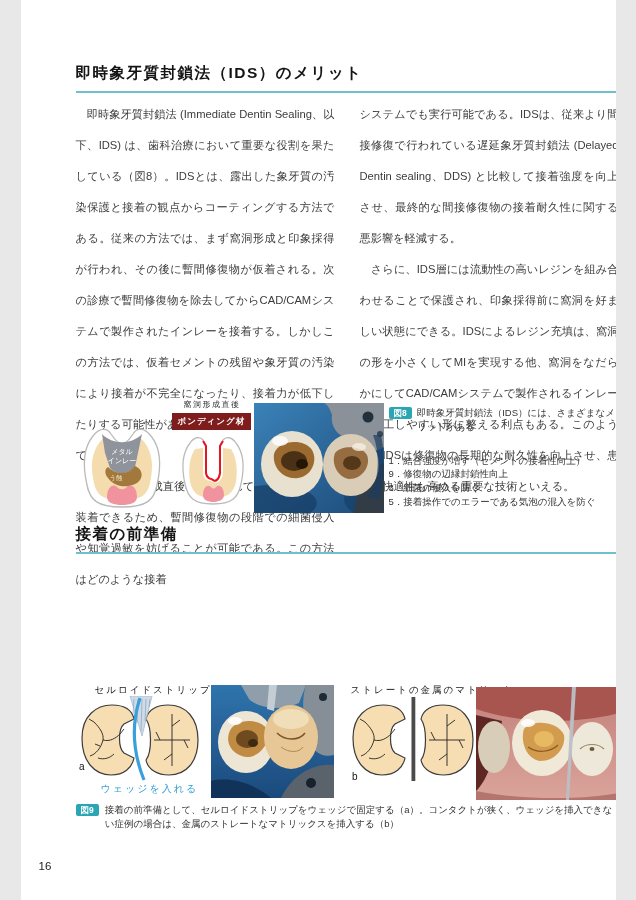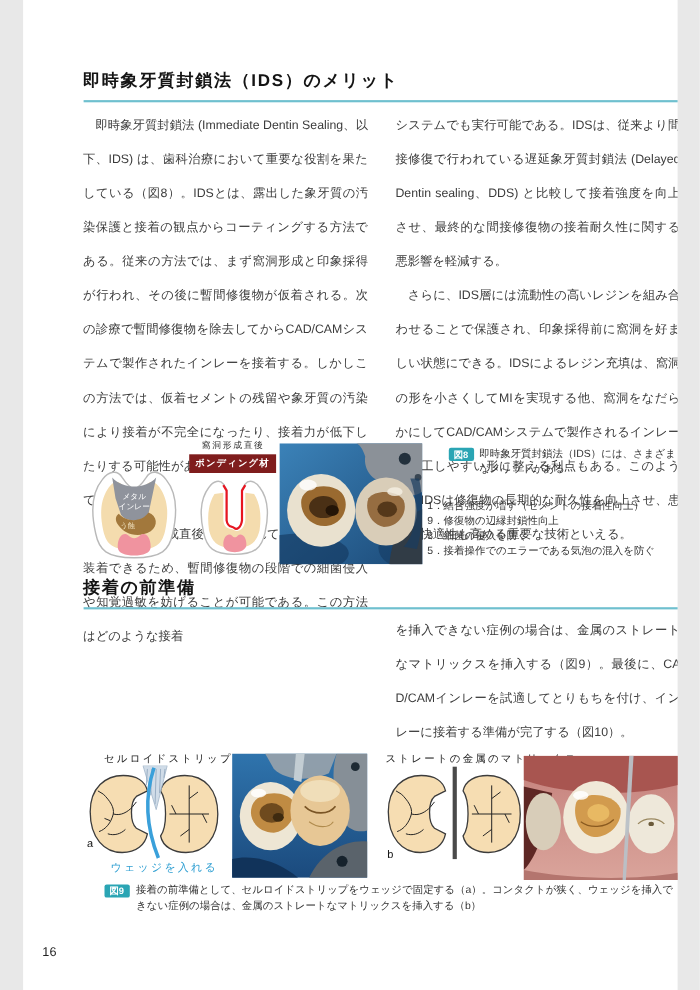--- a/index.html
+++ b/index.html
@@ -14,21 +14,21 @@
     padding-bottom:7px; border-bottom:2px solid #6fc0cf;
   }
   .body-col {
     position:absolute; width:259px; font-size:11.2px; line-height:31px;
     color:#3b3b3b; text-align:justify; word-break:break-all;
   }
   .body-col p { margin:0; }
   .fig-tag {
     display:inline-block; background:#2aa5b4; color:#fff;
     font-size:8.5px; font-weight:700; padding:2px 5px 1.5px; border-radius:2px;
-    line-height:1; white-space:nowrap; align-self:flex-start; margin-top:1px;margin-left:19px;
+    line-height:1; white-space:nowrap; align-self:flex-start; margin-top:1px;
   }
   .cap { font-size:9.5px; line-height:13.8px; color:#333; }
   .cap-head { display:flex; gap:5px; }
   .merits { margin-top:20px; }
   .small-label { position:absolute; font-size:9.5px; letter-spacing:2px; color:#222; white-space:nowrap; }
   .cavity-timing { position:absolute; font-size:8px; letter-spacing:1.5px; color:#333; white-space:nowrap; }
   .bonding-label {
     position:absolute; background:#7f1d1d; color:#fff; font-size:8.5px; font-weight:700;
     letter-spacing:1px; padding:2.5px 6px; white-space:nowrap;
   }
@@ -110,23 +110,20 @@
         <div class="cap">1．結合強度が増す（セメントの接着性向上）</div>
         <div class="cap">9．修復物の辺縁封鎖性向上</div>
         <div class="cap">3．細菌の侵入を防ぐ</div>
         <div class="cap">5．接着操作でのエラーである気泡の混入を防ぐ</div>
       </div>
     </div>
   </div>
 
   <div class="sec-title" style="top:524px">接着の前準備</div>
 
-  <div class="body-col" style="left:339px; top:558px">
-    <p>を挿入できない症例の場合は、金属のストレートなマトリックスを挿入する（図9）。最後に、CAD/CAMインレーを試適してとりもちを付け、インレーに接着する準備が完了する（図10）。</p>
-  </div>
 
   <div>
 
     <div class="small-label" style="left:74px; top:684px">セルロイドストリップ</div>
     <div class="small-label" style="left:330px; top:684px">ストレートの金属のマトリックス</div>
 
     <svg class="abs" style="left:55px; top:696px" width="130" height="86" viewBox="0 0 130 86">
       <path d="M6,42 C6,20 20,9 36,9 C48,9 56,14 58,23 L48,28 C42,33 42,52 48,57 L58,62 C56,72 48,79 35,79 C19,79 6,66 6,42 Z" fill="#f6ddb2" stroke="#3c3c3c" stroke-width="1.2"></path>
       <g fill="none" stroke="#222" stroke-width="0.9">
         <path d="M18,26 C24,32 28,38 27,44"></path>

